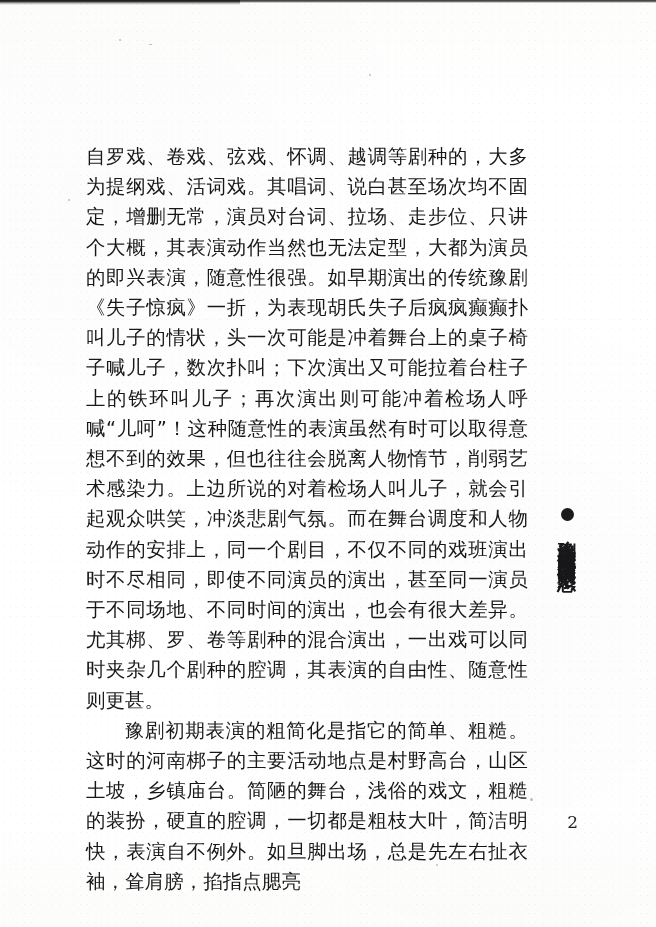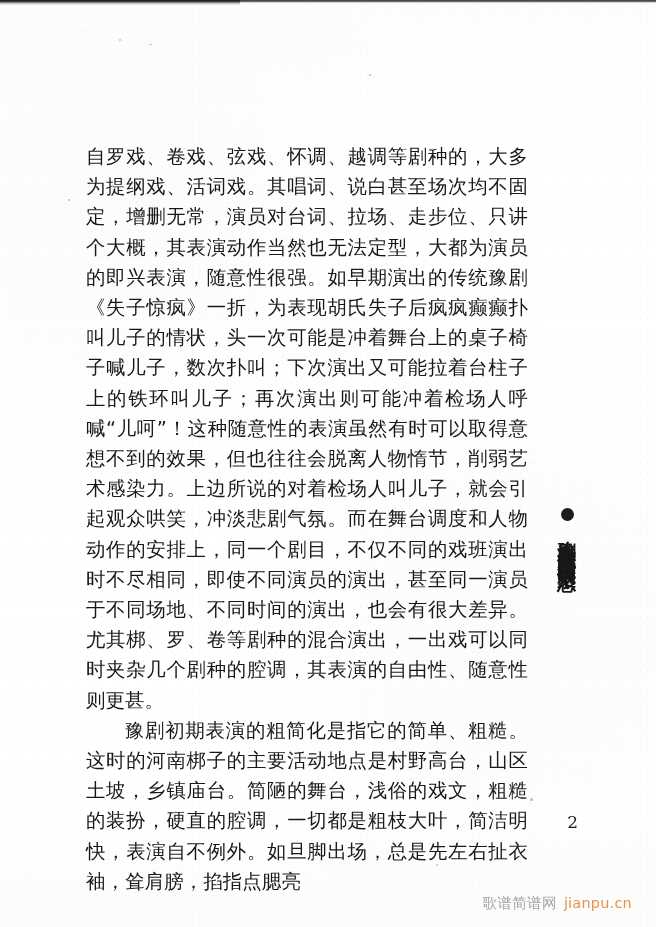--- a/index.html
+++ b/index.html
@@ -173,18 +173,14 @@
     <p class="para indent">豫剧初期表演的粗简化是指它的简单、粗糙。这时的河南梆子的主要活动地点是村野高台，山区土坡，乡镇庙台。简陋的舞台，浅俗的戏文，粗糙的装扮，硬直的腔调，一切都是粗枝大叶，简洁明快，表演自不例外。如旦脚出场，总是先左右扯衣袖，耸肩膀，掐指点腮亮</p>
   </div>
 
   <div id="running-head">
     <div class="bullet"></div>
     <div class="vtext">豫剧表演不同发展阶段的历史形态</div>
   </div>
 
   <div id="folio">2</div>
 
-  <div id="watermark">
-    <span class="wm-cn">歌谱简谱网</span>
-    <span class="wm-url">jianpu.cn</span>
-  </div>
 
 </div>
 
 </body></html>

